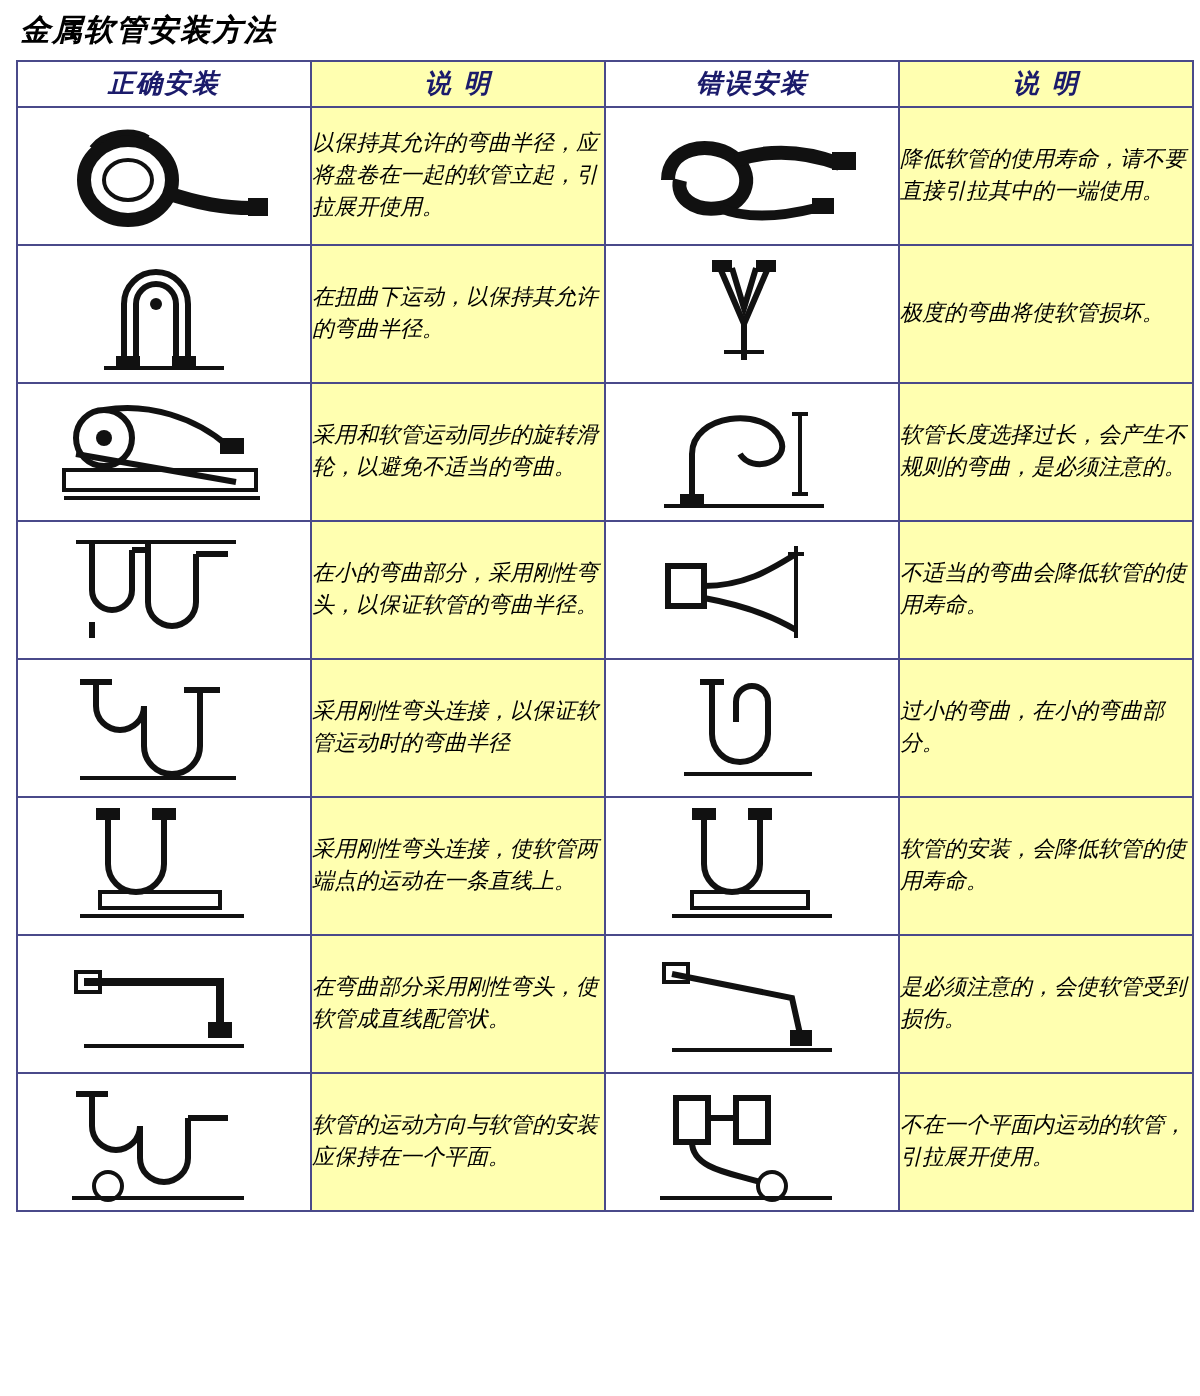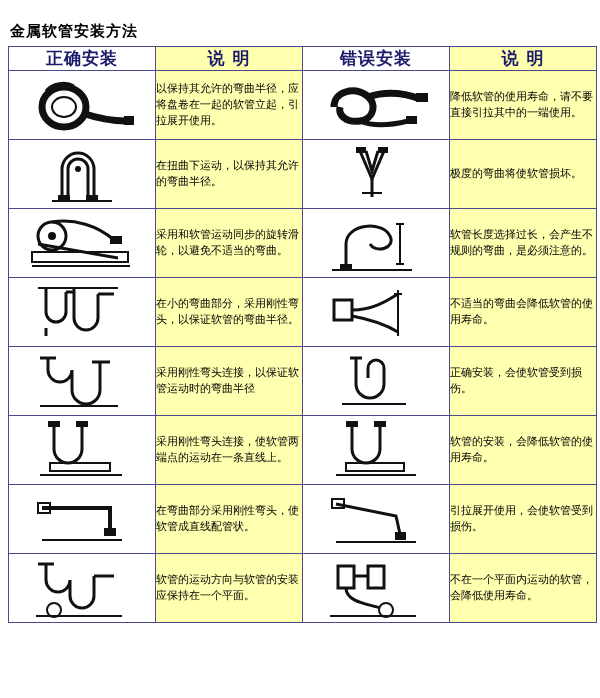--- a/index.html
+++ b/index.html
@@ -12,21 +12,22 @@
     height: 698px;
     font-family: "DejaVu Sans", sans-serif;
     color: #000000;
     overflow: hidden;
   }
   .page {
     position: relative;
     width: 600px;
     height: 518px;
     box-sizing: border-box;
-    padding: 20px 8px 0 8px;
+    padding: 4px 8px 0 8px;
+    font-style: italic;
   }
   .doc-title {
     font-size: 15px;
     font-weight: bold;
     letter-spacing: 1px;
     color: #000;
     margin: 2px 0 6px 2px;
     line-height: 18px;
   }
   table.hose-table {
@@ -36,21 +37,21 @@
     border: 1px solid #3a3a7a;
   }
   table.hose-table td, table.hose-table th {
     border: 1px solid #4a4a8a;
     padding: 0;
     vertical-align: middle;
   }
   thead th {
     background: #cfe8f7;
     color: #1b1b6b;
-    font-size: 17px;
+    font-size: 13px;
     font-weight: bold;
     height: 22px;
     letter-spacing: 1px;
   }
   .col-img { width: 146px; background: #ffffff; }
   .col-txt { width: 146px; background: #ffffb0; }
   td.desc {
     background: #ffffb0;
     font-size: 11px;
     line-height: 16px;
@@ -194,21 +195,21 @@
           </svg>
         </td>
         <td class="desc">采用刚性弯头连接，以保证软管运动时的弯曲半径</td>
         <td class="img">
           <svg width="128" height="62" viewBox="0 0 128 62">
             <path d="M44 8 L44 34 A14 14 0 0 0 72 34 L72 18 A8 8 0 0 0 56 18 L56 28" fill="none" stroke="#111" stroke-width="3"></path>
             <line x1="38" y1="8" x2="50" y2="8" stroke="#111" stroke-width="3"></line>
             <line x1="30" y1="54" x2="94" y2="54" stroke="#111" stroke-width="2"></line>
           </svg>
         </td>
-        <td class="desc">正确安装，会使软管受到损伤。</td>
+        <td class="desc">过小的弯曲，在小的弯曲部分。</td>
       </tr>
 
       <tr class="row-h">
         <td class="img">
           <svg width="128" height="62" viewBox="0 0 128 62">
             <path d="M36 6 L36 30 A14 14 0 0 0 64 30 L64 6" fill="none" stroke="#111" stroke-width="3"></path>
             <rect x="30" y="2" width="12" height="6" fill="#111"></rect>
             <rect x="58" y="2" width="12" height="6" fill="#111"></rect>
             <rect x="32" y="44" width="60" height="8" fill="none" stroke="#111" stroke-width="2"></rect>
             <line x1="22" y1="56" x2="104" y2="56" stroke="#111" stroke-width="2"></line>
@@ -238,21 +239,21 @@
         </td>
         <td class="desc">在弯曲部分采用刚性弯头，使软管成直线配管状。</td>
         <td class="img">
           <svg width="128" height="58" viewBox="0 0 128 58">
             <path d="M24 14 L84 26 L88 44" fill="none" stroke="#111" stroke-width="3"></path>
             <rect x="20" y="9" width="12" height="9" fill="none" stroke="#111" stroke-width="2"></rect>
             <rect x="83" y="42" width="11" height="8" fill="#111"></rect>
             <line x1="24" y1="52" x2="104" y2="52" stroke="#111" stroke-width="2"></line>
           </svg>
         </td>
-        <td class="desc">引拉展开使用，会使软管受到损伤。</td>
+        <td class="desc">是必须注意的，会使软管受到损伤。</td>
       </tr>
 
 
       <tr class="row-h">
         <td class="img">
           <svg width="128" height="64" viewBox="0 0 128 64">
             <path d="M28 8 L28 24 A12 12 0 0 0 52 24 L52 40 A12 12 0 0 0 76 40 L76 20" fill="none" stroke="#111" stroke-width="3"></path>
             <line x1="20" y1="8" x2="36" y2="8" stroke="#111" stroke-width="3"></line>
             <circle cx="36" cy="54" r="7" fill="none" stroke="#111" stroke-width="2"></circle>
             <line x1="76" y1="20" x2="96" y2="20" stroke="#111" stroke-width="3"></line>
@@ -263,18 +264,18 @@
         <td class="img">
           <svg width="128" height="64" viewBox="0 0 128 64">
             <rect x="26" y="10" width="16" height="22" fill="none" stroke="#111" stroke-width="3"></rect>
             <rect x="56" y="10" width="16" height="22" fill="none" stroke="#111" stroke-width="3"></rect>
             <line x1="42" y1="20" x2="56" y2="20" stroke="#111" stroke-width="3"></line>
             <path d="M34 32 C34 46, 56 48, 68 52" fill="none" stroke="#111" stroke-width="3"></path>
             <circle cx="74" cy="54" r="7" fill="none" stroke="#111" stroke-width="2"></circle>
             <line x1="18" y1="60" x2="104" y2="60" stroke="#111" stroke-width="2"></line>
           </svg>
         </td>
-        <td class="desc">不在一个平面内运动的软管，会降低使用寿命。</td>
+        <td class="desc">不在一个平面内运动的软管，引拉展开使用。</td>
       </tr>
 
     </tbody>
   </table>
 </div>
 
 </body></html>

